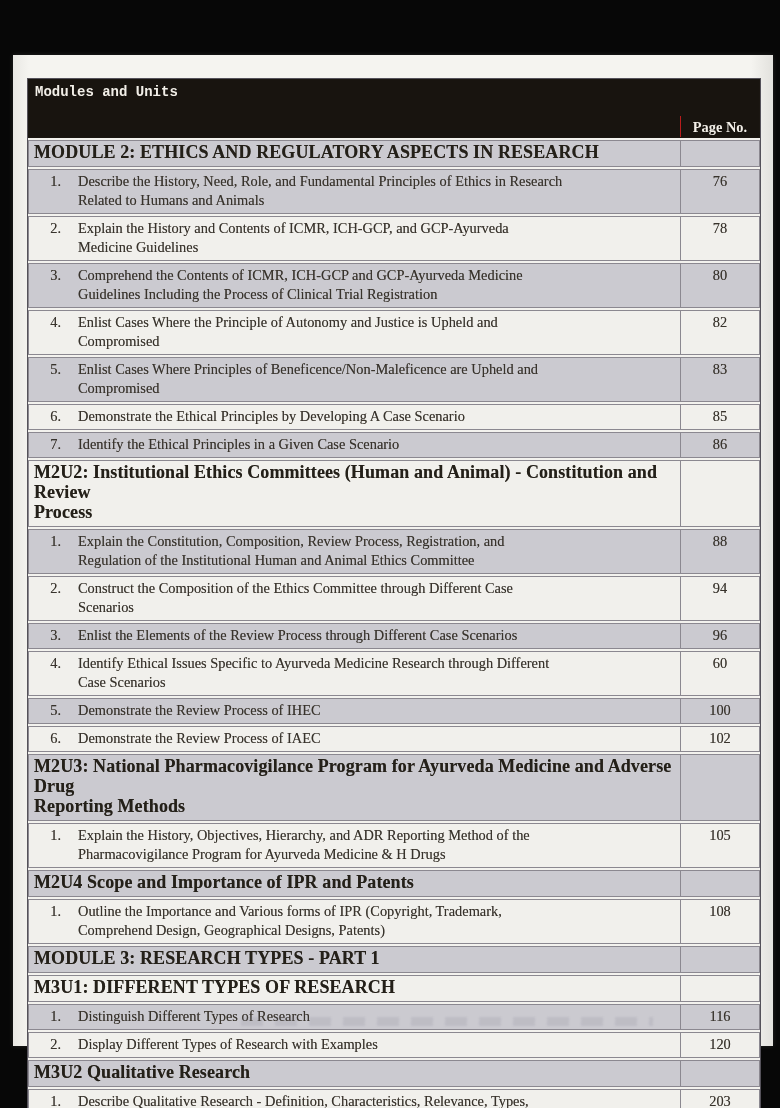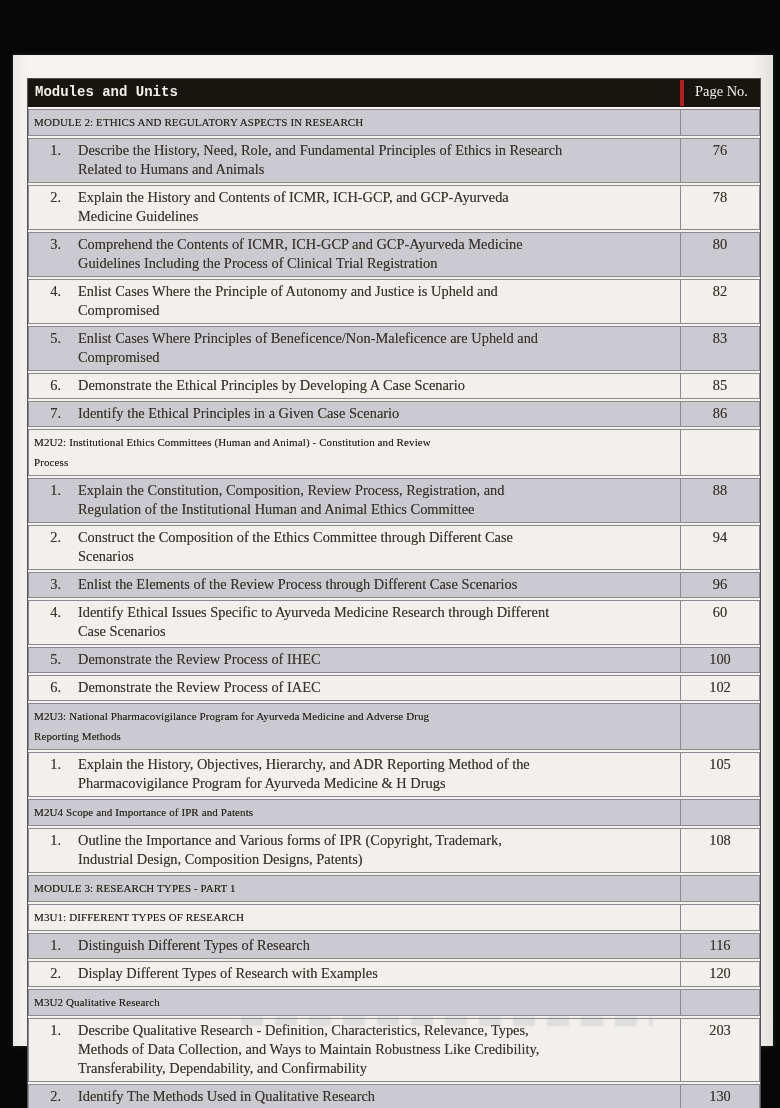--- a/index.html
+++ b/index.html
@@ -25,32 +25,32 @@
     line-height:19px;font-size:14.4px;color:var(--text);
     text-shadow:0 0 .5px rgba(56,51,44,.55);
   }
   .row:last-child{margin-bottom:0;}
   .row.header{
     background:var(--header-bg);color:var(--header-text);
     border-color:#1a1611;font-weight:bold;font-size:14px;
     text-shadow:none;margin-bottom:2px;
   }
   .row.header .main{padding:3px 6px 4px 6px;font-family:Liberation Mono, monospace;}
-  .row.header .page-col{border-left:4px solid #b91c1c;color:var(--header-text);font-weight:normal;}
+  .row.header .page-col{border-left:1px solid #b91c1c;color:var(--header-text);font-weight:bold;margin-top:36px;}
   .cell.main{padding:2px 6px 3px 6px;}
   .page-col{
     border-left:1px solid var(--border);
     display:flex;justify-content:center;align-items:flex-start;
     padding-top:2px;font-size:14.4px;
   }
   .row.item .main{display:grid;grid-template-columns:49px 1fr;padding:2px 6px 3px 0;}
   .num{text-align:right;padding-right:17px;}
   .txt{white-space:pre-line;}
   .row.module .txt,.row.unit .txt{
-    font-weight:normal;color:#242019;font-size:11px;letter-spacing:.1px;
+    font-weight:bold;color:#242019;font-size:18px;letter-spacing:.1px;
   }
   .row.module .main,.row.unit .main{padding-left:5px;}
   .shade-dark{background:var(--row-shade-gray);}
   .shade-light{background:var(--row-shade-light);}
   
   .ghost{
     position:absolute;top:962px;left:228px;width:412px;height:9px;
     background:repeating-linear-gradient(90deg,rgba(125,125,140,.17) 0 22px,rgba(125,125,140,0) 22px 34px);
     filter:blur(1.1px);transform:skewX(-2deg);
     pointer-events:none;
@@ -200,21 +200,21 @@
     <div class="cell main">
       
       <span class="txt">M2U4 Scope and Importance of IPR and Patents</span>
     </div>
     <div class="cell page-col"></div>
   </div>
         <div class="row item shade-light">
     <div class="cell main">
       <span class="num">1.</span>
       <span class="txt">Outline the Importance and Various forms of IPR (Copyright, Trademark,
-Industrial Design, Composition Designs, Patents)</span>
+Comprehend Design, Geographical Designs, Patents)</span>
     </div>
     <div class="cell page-col">108</div>
   </div>
         <div class="row module shade-dark">
     <div class="cell main">
       
       <span class="txt">MODULE 3: RESEARCH TYPES - PART 1</span>
     </div>
     <div class="cell page-col"></div>
   </div>

